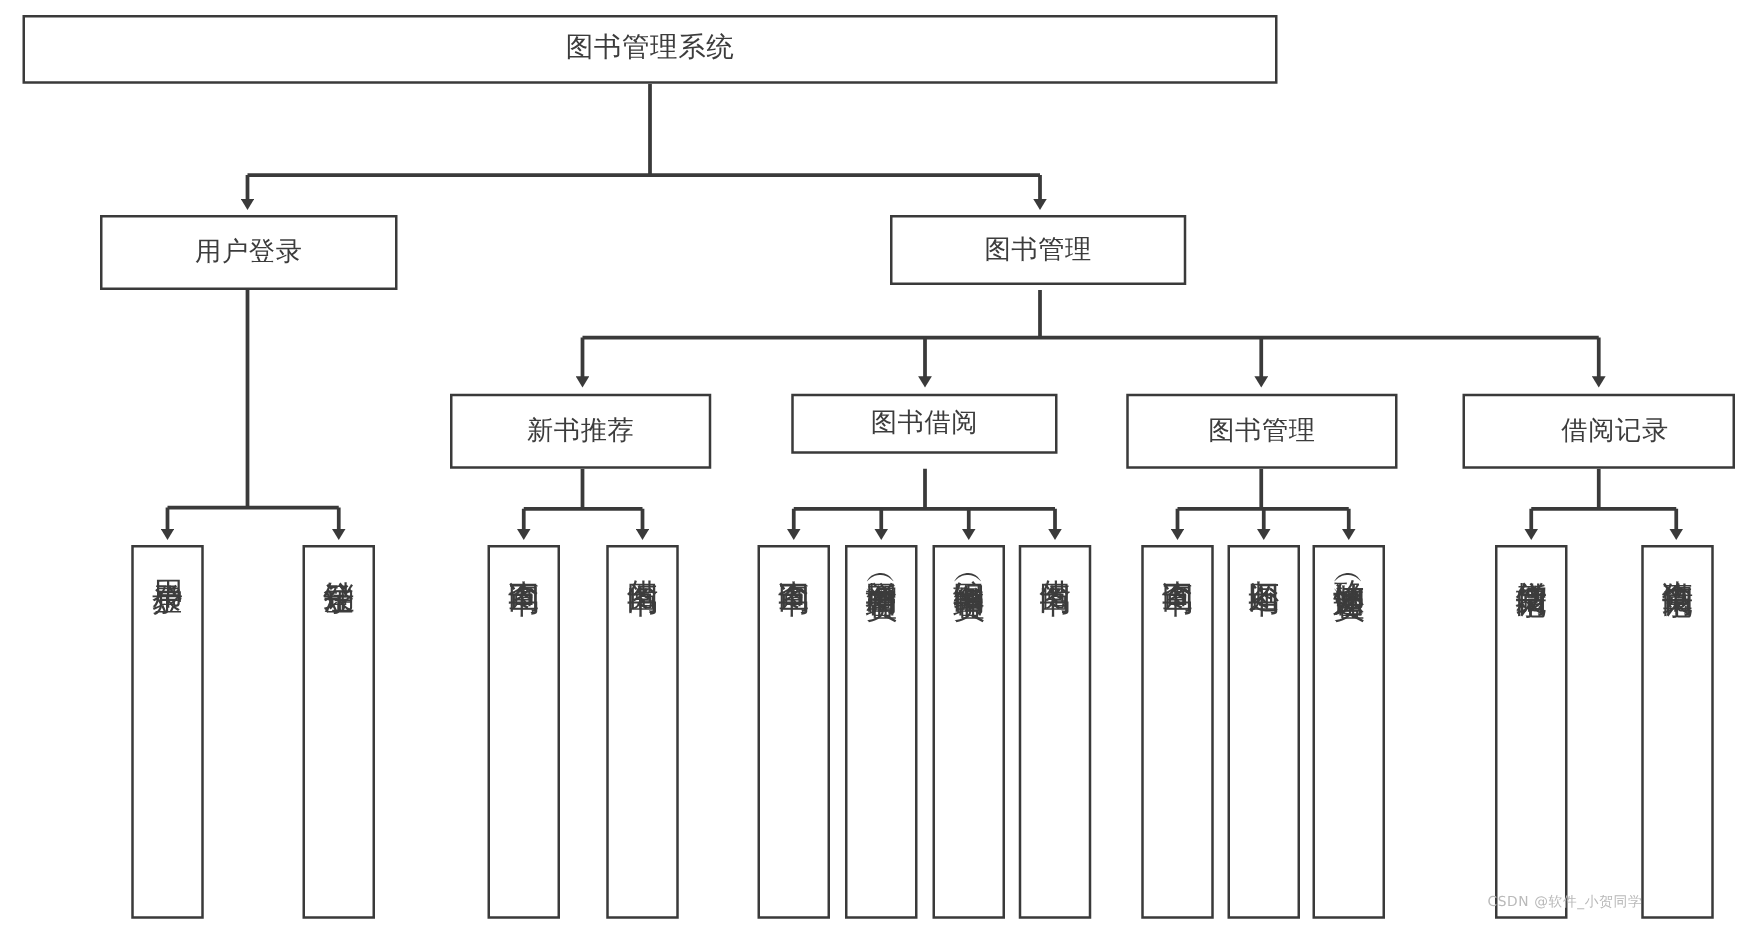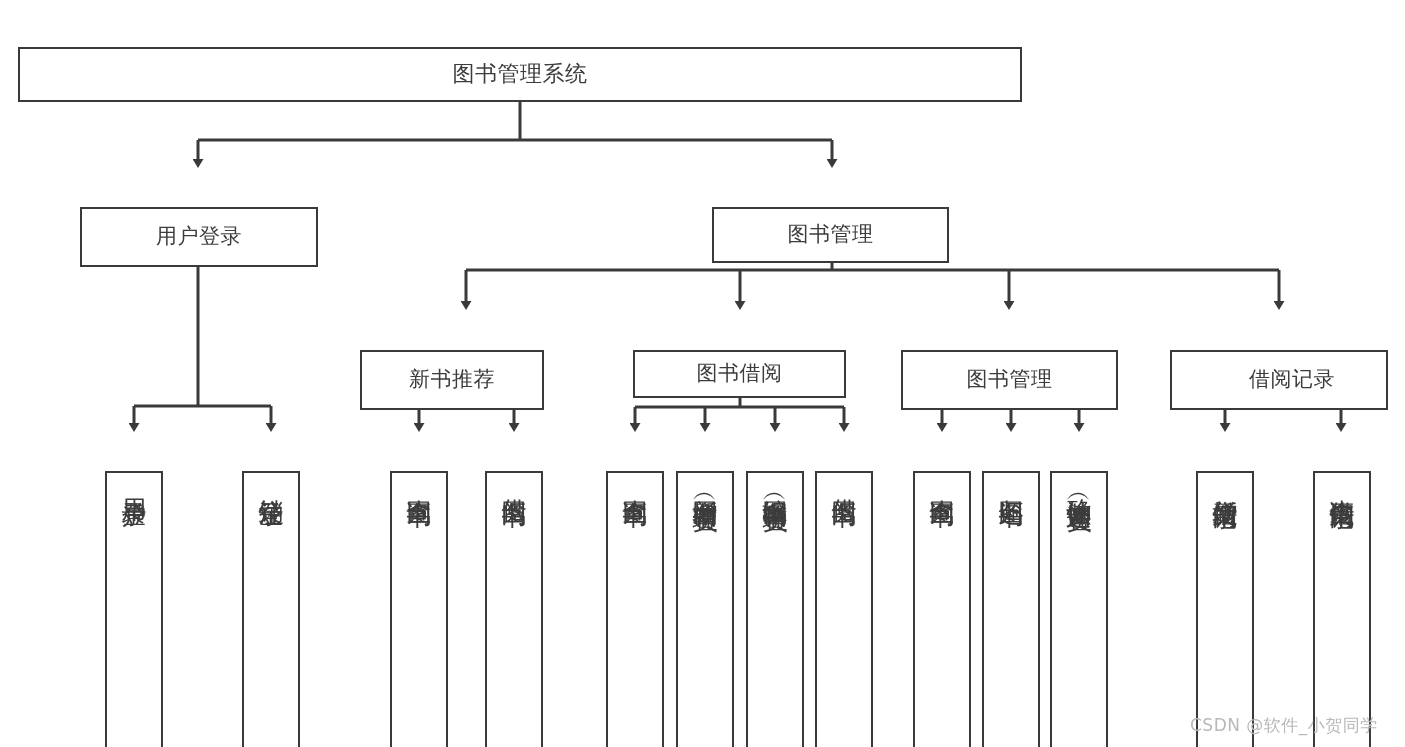--- a/index.html
+++ b/index.html
@@ -29,21 +29,20 @@
   .node {
     position: absolute;
     box-sizing: border-box;
     border: 2.5px solid #3a3a3a;
     background: #ffffff;
     display: flex;
     align-items: center;
     justify-content: center;
     color: #3c3c3c;
     line-height: 1.12;
-    margin-top: 35px;
   }
   .node.horiz {
     font-size: 21px;
     letter-spacing: 0.5px;
   }
   .node.root {
     font-size: 22px;
   }
   .node.leaf {
     align-items: flex-start;
@@ -55,21 +54,21 @@
     text-orientation: upright;
     -webkit-writing-mode: vertical-rl;
     font-size: 25px;
     letter-spacing: 1.5px;
     line-height: 1;
     color: #3c3c3c;
     white-space: nowrap;
   }
   .watermark {
     position: absolute;
-    font-size: 17px;
+    font-size: 11px;
     color: #b9b9b9;
     letter-spacing: 0.5px;
     white-space: nowrap;
     user-select: none;
   }
 </style>
 </head>
 <body>
 
 <div id="canvas">
@@ -129,21 +128,21 @@
   </div>
 
   <div class="node horiz" style="left:80px; top:172px; width:238px; height:60px;">
     <span>用户登录</span>
   </div>
 
   <div class="node horiz" style="left:712px; top:172px; width:237px; height:56px;">
     <span>图书管理</span>
   </div>
 
-  <div class="node horiz" style="left:360px; top:315px; width:184px; height:60px;">
+  <div class="node horiz" style="left:360px; top:315px; width:209px; height:60px;">
     <span>新书推荐</span>
   </div>
 
   <div class="node horiz" style="left:633px; top:315px; width:213px; height:48px;">
     <span>图书借阅</span>
   </div>
 
   <div class="node horiz" style="left:901px; top:315px; width:217px; height:60px;">
     <span>图书管理</span>
   </div>

